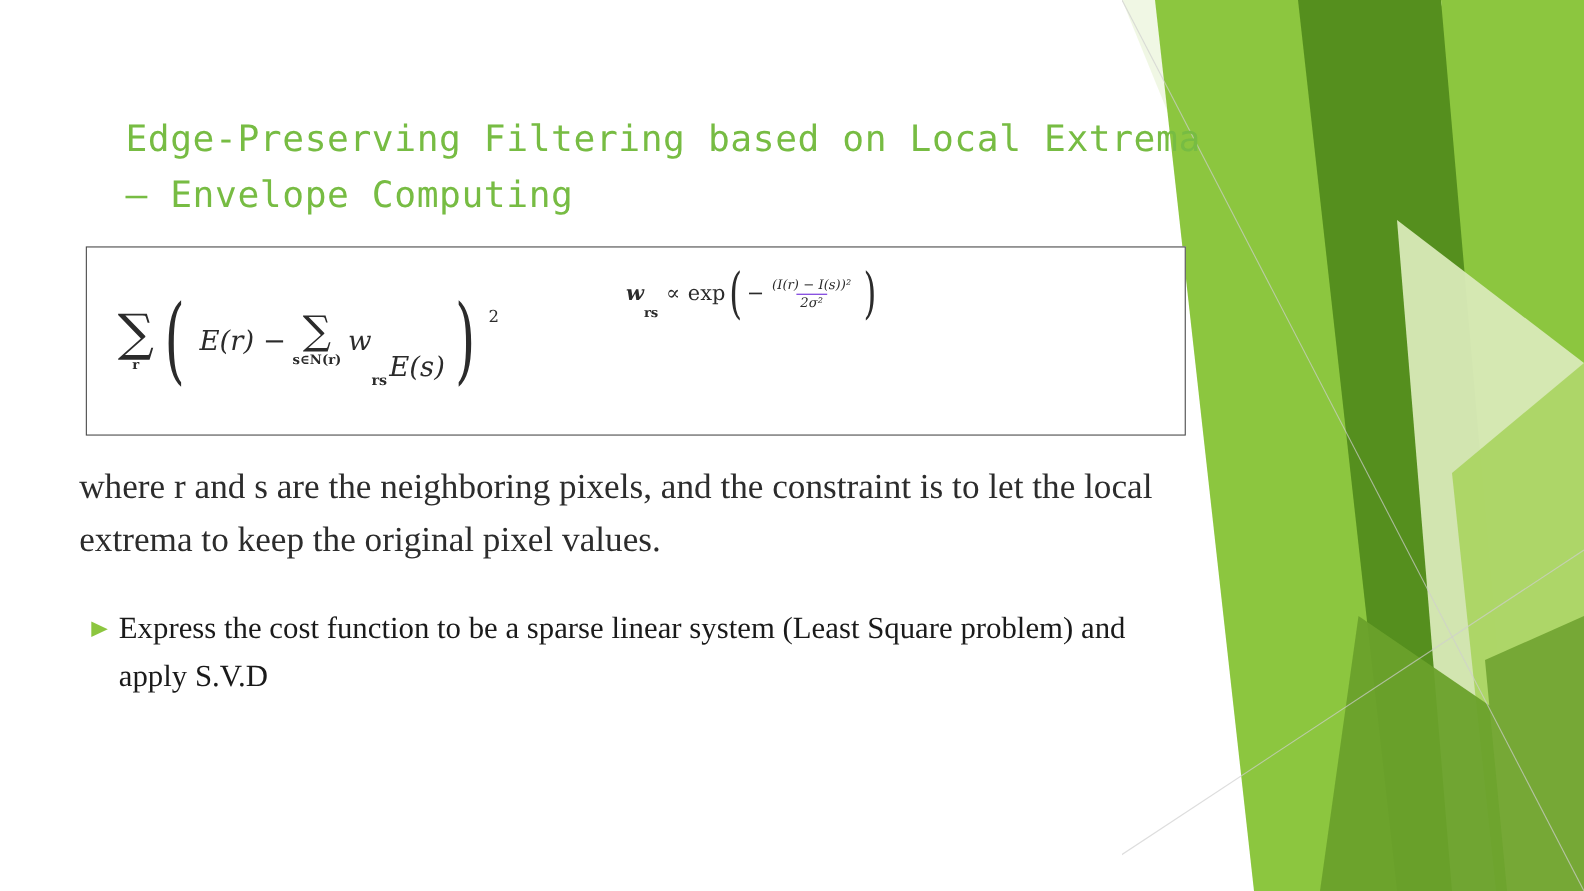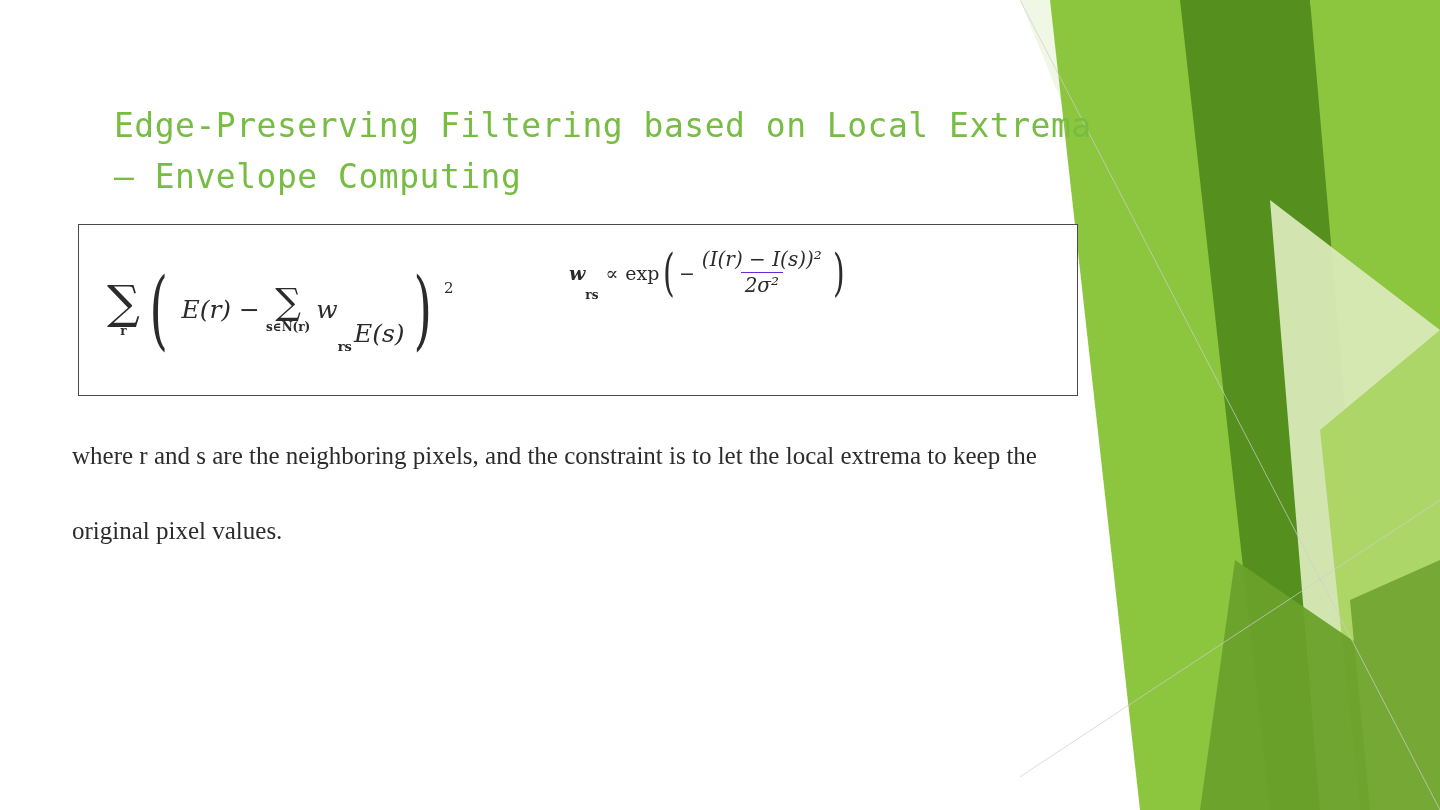--- a/index.html
+++ b/index.html
@@ -117,42 +117,42 @@
     top: 92px;
     font-size: 21px;
     white-space: nowrap;
   }
   .frac {
     display: inline-flex;
     flex-direction: column;
     align-items: center;
     vertical-align: middle;
     margin: 0 3px;
-    font-size: 20px;
+    font-size: 12px;
     line-height: 1.25;
   }
   .frac .num { padding: 0 4px; }
   .frac .den { padding: 0 4px; border-top: 1px solid #6d28d9; }
   .paren-med {
     font-size: 50px;
     line-height: 0.8;
     transform: scaleX(0.6);
     display: inline-block;
     font-weight: 300;
   }
 
   
   .caption {
     position: absolute;
     left: 72px;
     top: 418px;
     width: 980px;
     font-family: "Liberation Serif", serif;
-    font-size: 25px;
-    line-height: 75px;
+    font-size: 32px;
+    line-height: 48px;
     color: #2c2c2c;
   }
 
   
   .bullet-row {
     position: absolute;
     left: 82px;
     top: 550px;
     width: 960px;
     display: flex;
@@ -227,14 +227,22 @@
         </span>
         <span class="paren-med">)</span>
       </div>
 
 
     </div>
   </div>
 
   <div class="caption">where r and s are the neighboring pixels, and the constraint is to let the local extrema to keep the original pixel values.</div>
 
+  <div class="bullet-row">
+    <div class="bullet-marker">
+      <svg width="18" height="16" viewBox="0 0 18 16" xmlns="http://www.w3.org/2000/svg">
+        <polygon points="1,1 16,8 1,15" fill="#8cc63f"></polygon>
+      </svg>
+    </div>
+    <div class="bullet-text">Express the cost function to be a sparse linear system (Least Square problem) and apply S.V.D</div>
+  </div>
 
 </div>
 
 </body></html>

